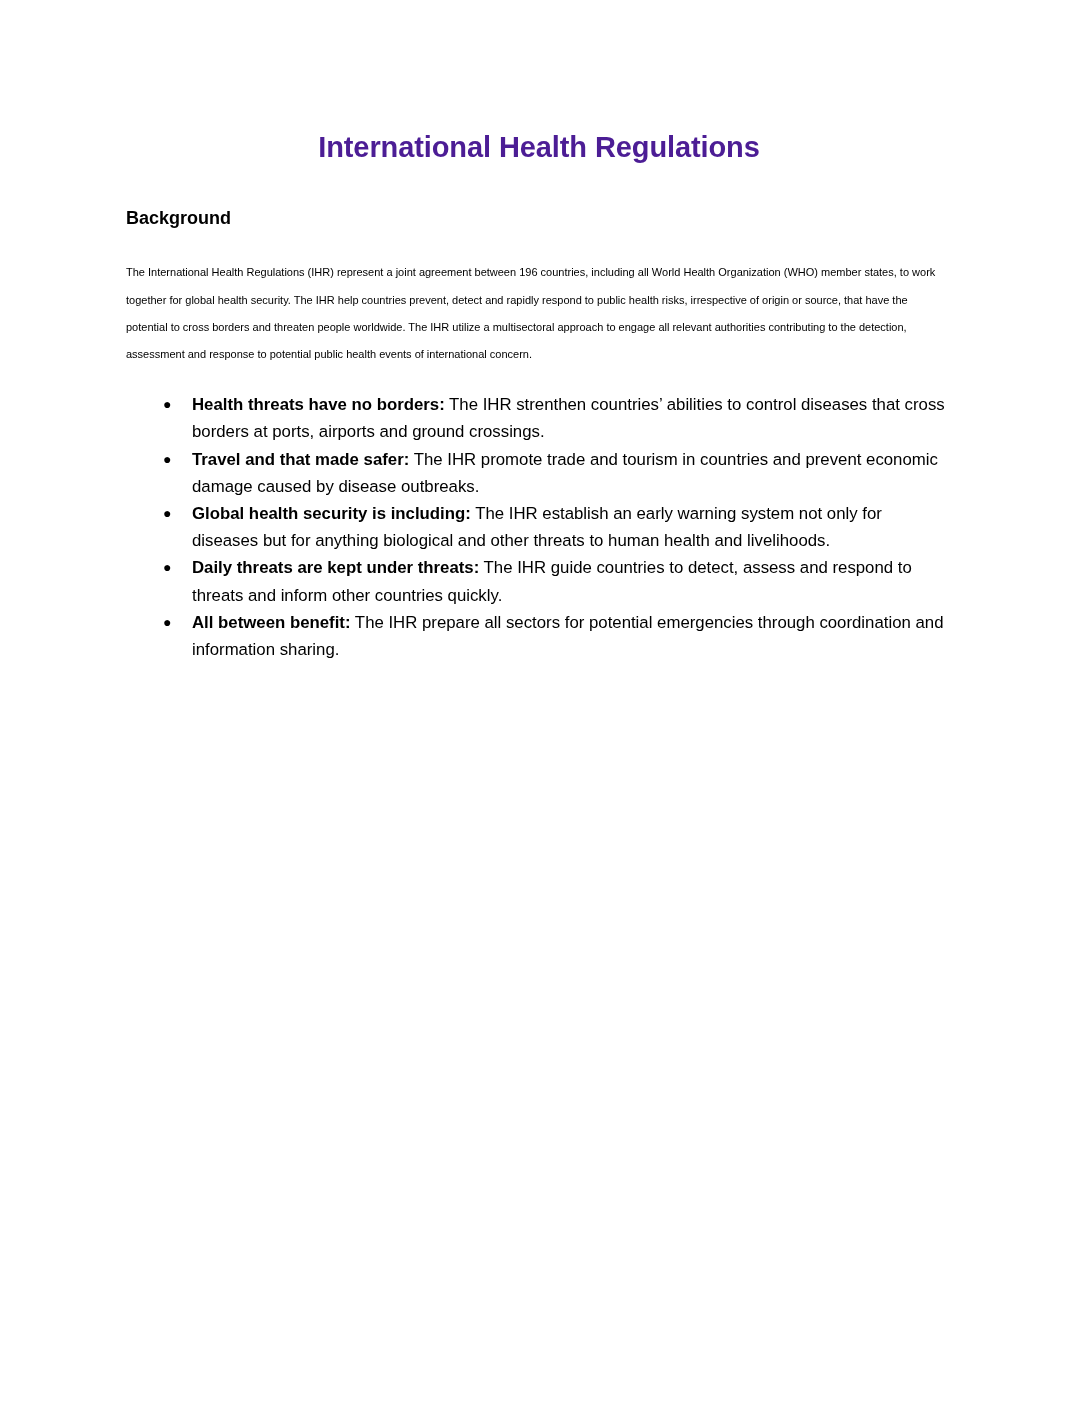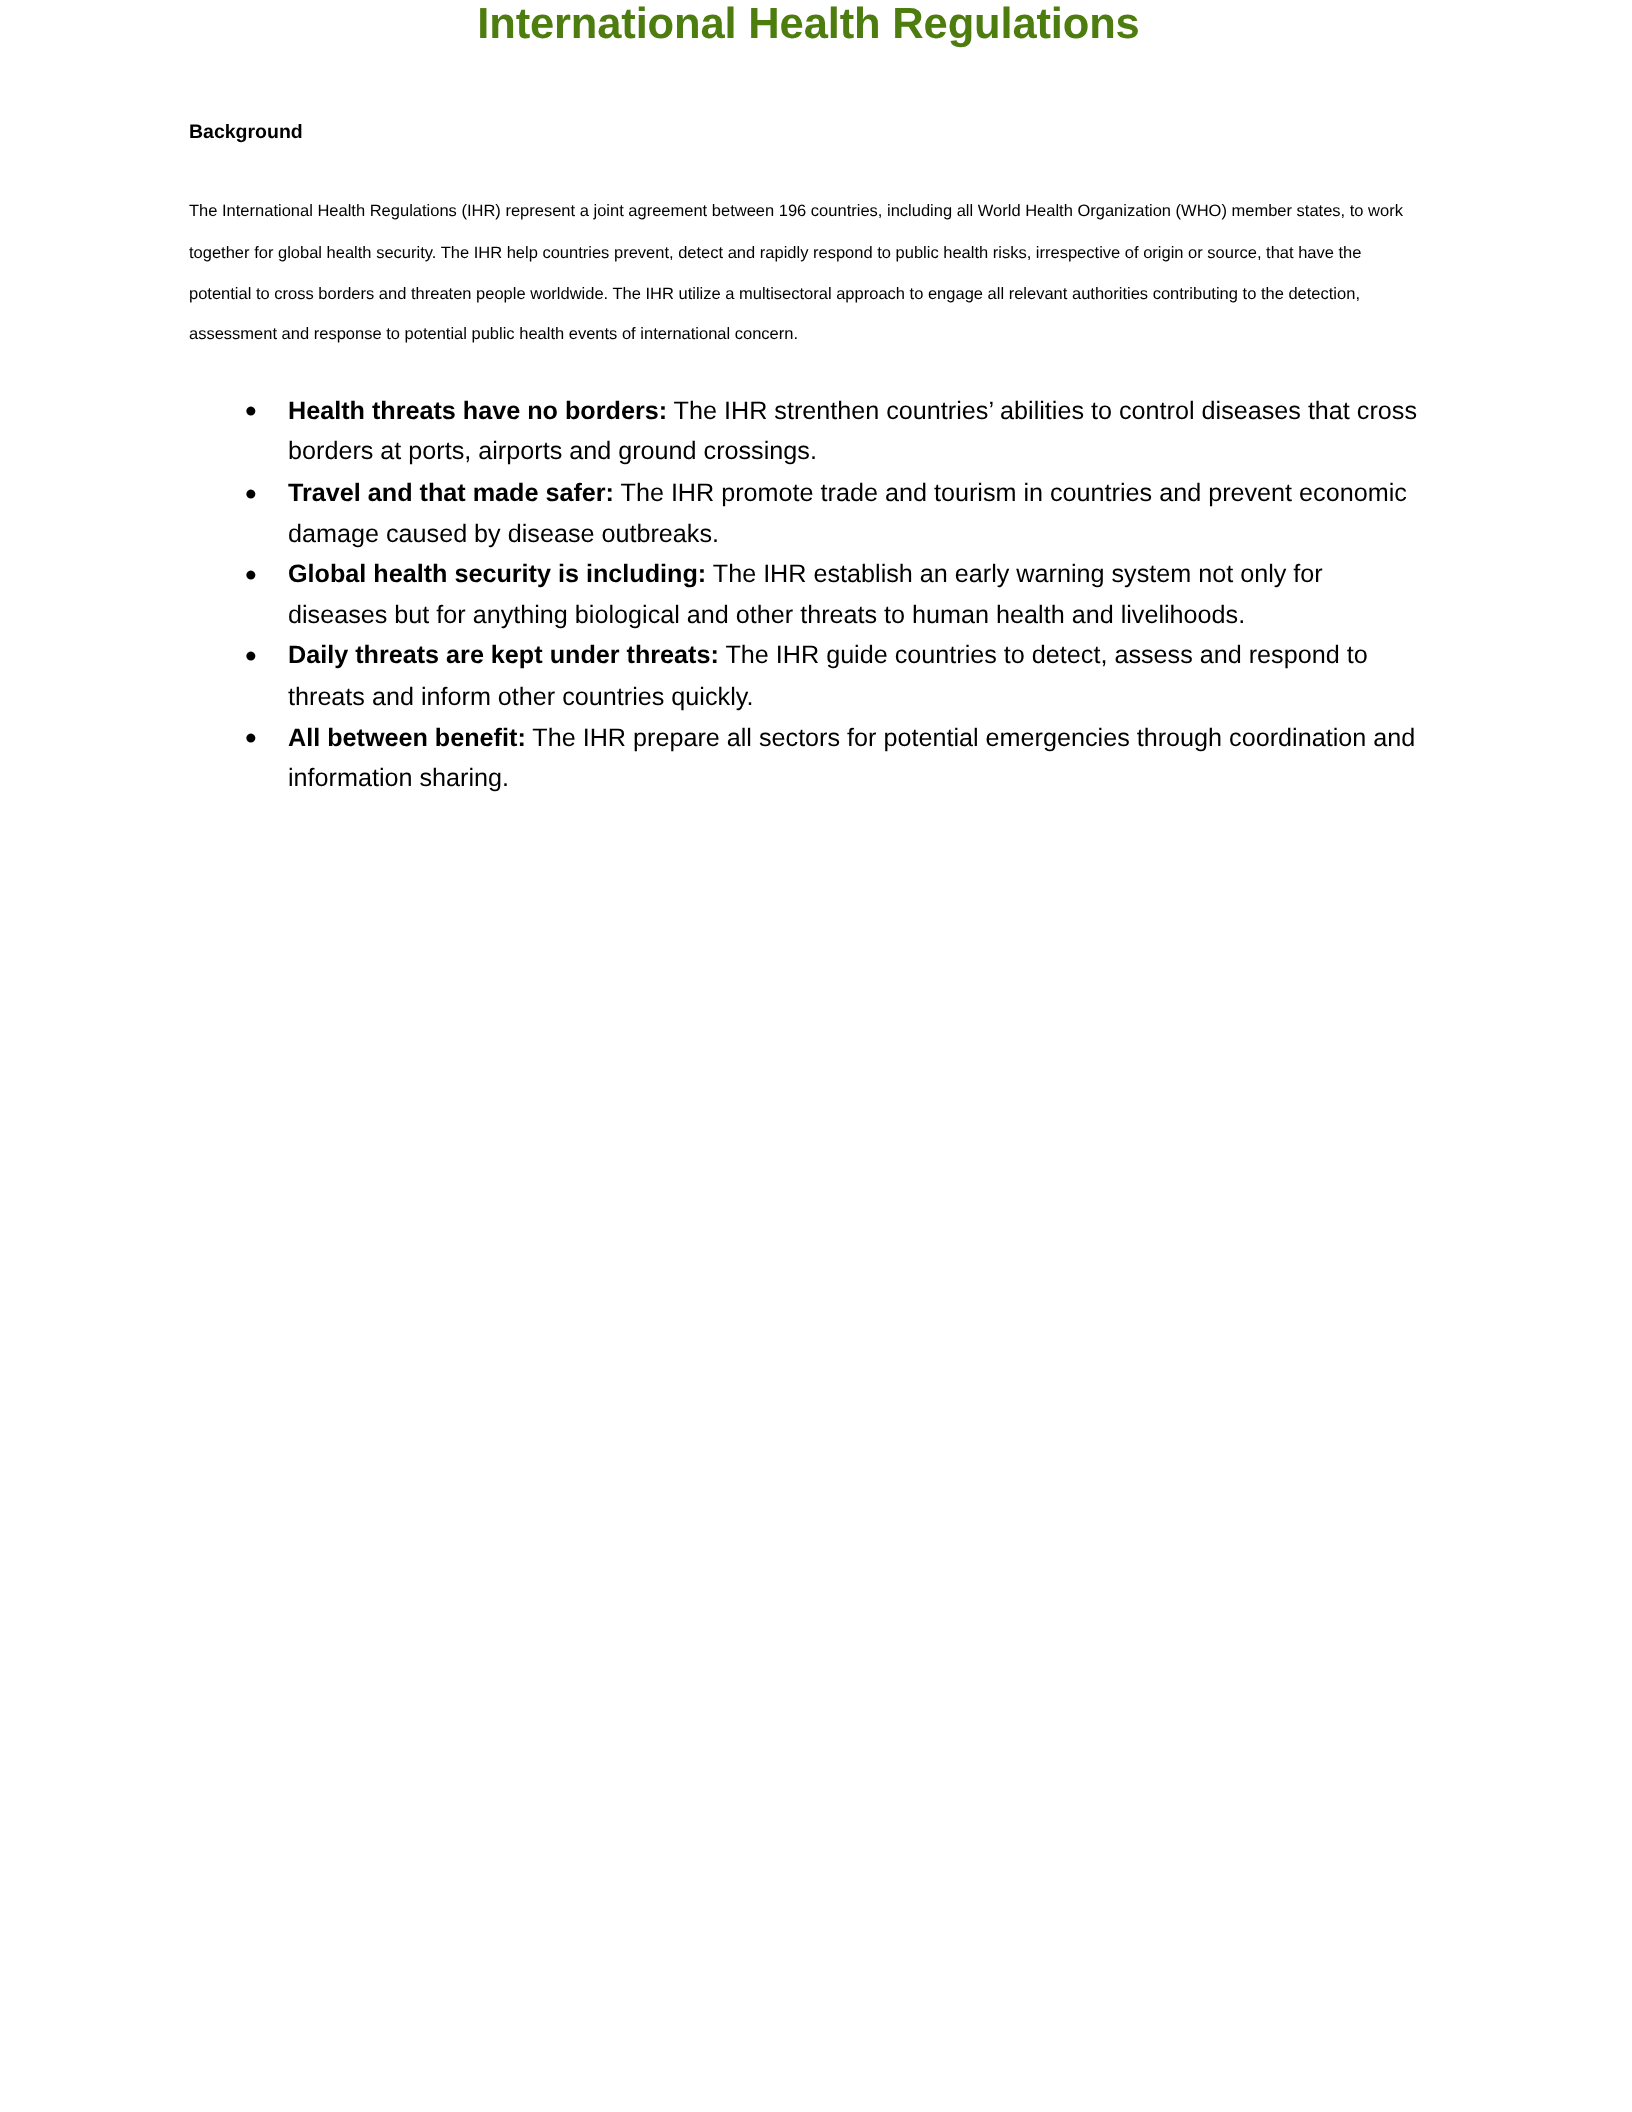--- a/index.html
+++ b/index.html
@@ -31,26 +31,27 @@
     top: 0;
     width: 826px;
   }
 
   .doc-title {
     font-size: 29px;
     font-weight: bold;
     text-align: center;
     letter-spacing: -0.1px;
     margin: 0;
+    padding-top: 131px;
     line-height: 1.15;
-    color: #4d7c0f;
+    color: #4c1d95;
   }
 
   .section-heading {
-    font-size: 13px;
+    font-size: 18px;
     font-weight: bold;
     line-height: 27px;
     margin: 0;
     color: #000000;
   }
 
   .heading-background {
     padding-top: 41px;
   }
 

